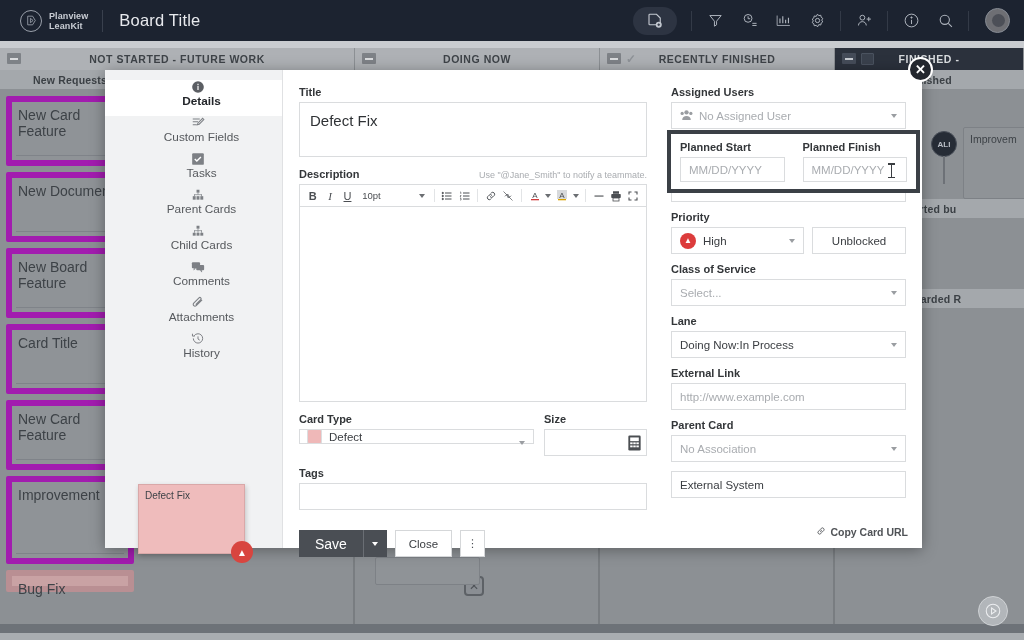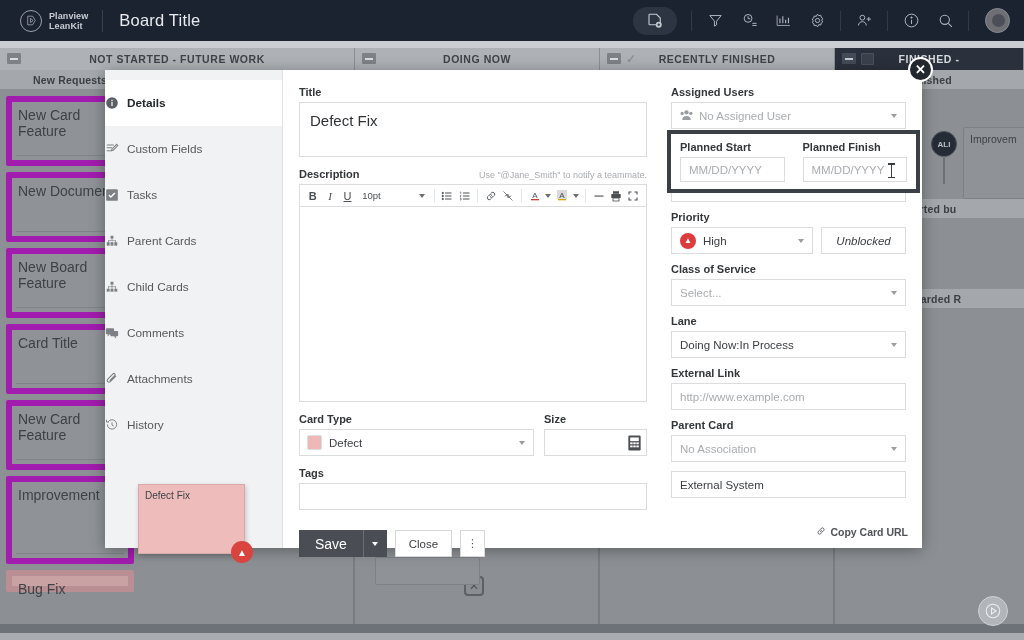--- a/index.html
+++ b/index.html
@@ -128,22 +128,22 @@
   }
   .modal-close{
     position:absolute; left:908px; top:57px; width:25px;height:25px;border-radius:50%;
     background:#23272e; color:#fff; display:flex;align-items:center;justify-content:center;
     font-size:13px; font-weight:bold; z-index:30; border:2px solid #fff;
   }
 
   
   .mnav{ width:178px; background:#f1f2f3; border-right:1px solid #e0e1e3; padding-top:10px; }
   .mnav-item{
-    height:46px; display:flex; align-items:center; 
-    color:#56595d; font-size:11.8px;
+    height:36px; display:flex; align-items:center; padding-left:16px;
+    color:#56595d; font-size:11.8px;flex-direction:column;
   }
   .mnav-item.active{ background:#ffffff; color:#23262a; font-weight:bold; }
   .mnav-ic{ width:22px; display:flex; align-items:center; color:#7d8085; }
   .mnav-ic svg{display:block;}
 
   
   .mmain{ width:380px; padding:16px 16px 0 16px; }
   .flabel{ font-size:11px; font-weight:bold; color:#333639; margin-bottom:4px; }
   .flabel-row{display:flex;align-items:baseline;justify-content:space-between;margin-bottom:4px;}
   .fhint{ font-size:9px; color:#a9acb0; font-weight:normal;}
@@ -159,21 +159,21 @@
   .tb-font{
     width:78px;height:17px;display:flex;align-items:center;justify-content:space-between;
     padding:0 4px 0 5px; font-size:9.5px;color:#4b4e52;
   }
   .tb-sep{width:1px;height:13px;background:#e2e4e6;margin:0 3px;}
   .caret{width:0;height:0;border-left:3.5px solid transparent;border-right:3.5px solid transparent;border-top:4px solid #6b6e72;}
   .desc-body{ border:1px solid #dadcde; height:196px; background:#fff; }
 
   .row2{ display:flex; gap:10px; margin-top:11px; }
   .select{
-    border:1px solid #dadcde; height:27px; display:flex; align-items:center;
+    border:1px solid #dadcde; height:15px; display:flex; align-items:center;
     padding:0 7px; font-size:11.5px; color:#3a3d41; position:relative; background:#fff;
   }
   .select .caret{ position:absolute; right:8px; top:11px; border-top-color:#9a9da1;}
   .sw{ width:15px;height:15px;background:#efb8b8;border:1px solid #dcdee0;border-radius:2px;margin-right:7px;}
   .size-box{
     border:1px solid #dadcde; height:27px; position:relative; background:#fff;
   }
   .tags-box{ border:1px solid #dadcde; height:27px; background:#fff;}
   .btnrow{ display:flex; align-items:center; gap:8px; margin-top:20px; }
   .btn-save{
@@ -202,22 +202,22 @@
     padding:0 8px; font-size:11.5px; color:#3a3d41; position:relative; background:#fff;
   }
   .sbox.ph{ color:#a9acb0; }
   .sbox .caret{ position:absolute; right:8px; top:11px; border-top-color:#9a9da1;}
   .prio-row{ display:flex; gap:8px; }
   .prio-ic{
     width:16px;height:16px;border-radius:50%;background:#dc3c3c;color:#fff;
     display:flex;align-items:center;justify-content:center;font-size:8px;margin-right:7px;
   }
   .unblocked{
-    border:1px solid #dadcde;height:27px;width:85px;display:flex;align-items:center;justify-content:center;
-    font-size:11.5px;color:#3a3d41;background:#fff;font-style:italic;
+    border:1px solid #dadcde;height:27px;width:94px;display:flex;align-items:center;justify-content:center;
+    font-size:11.5px;color:#3a3d41;background:#fff;
   }
 
   
   .planned-hl{
     position:absolute; left:562px; top:60px; width:253px; height:63px;
     background:#fff; border:4px solid #3b4046; z-index:25; padding:7px 9px 0 9px;
     display:flex; gap:18px;
   }
   .pf{ flex:1; }
   .pf .flabel{ margin-bottom:4px; }

